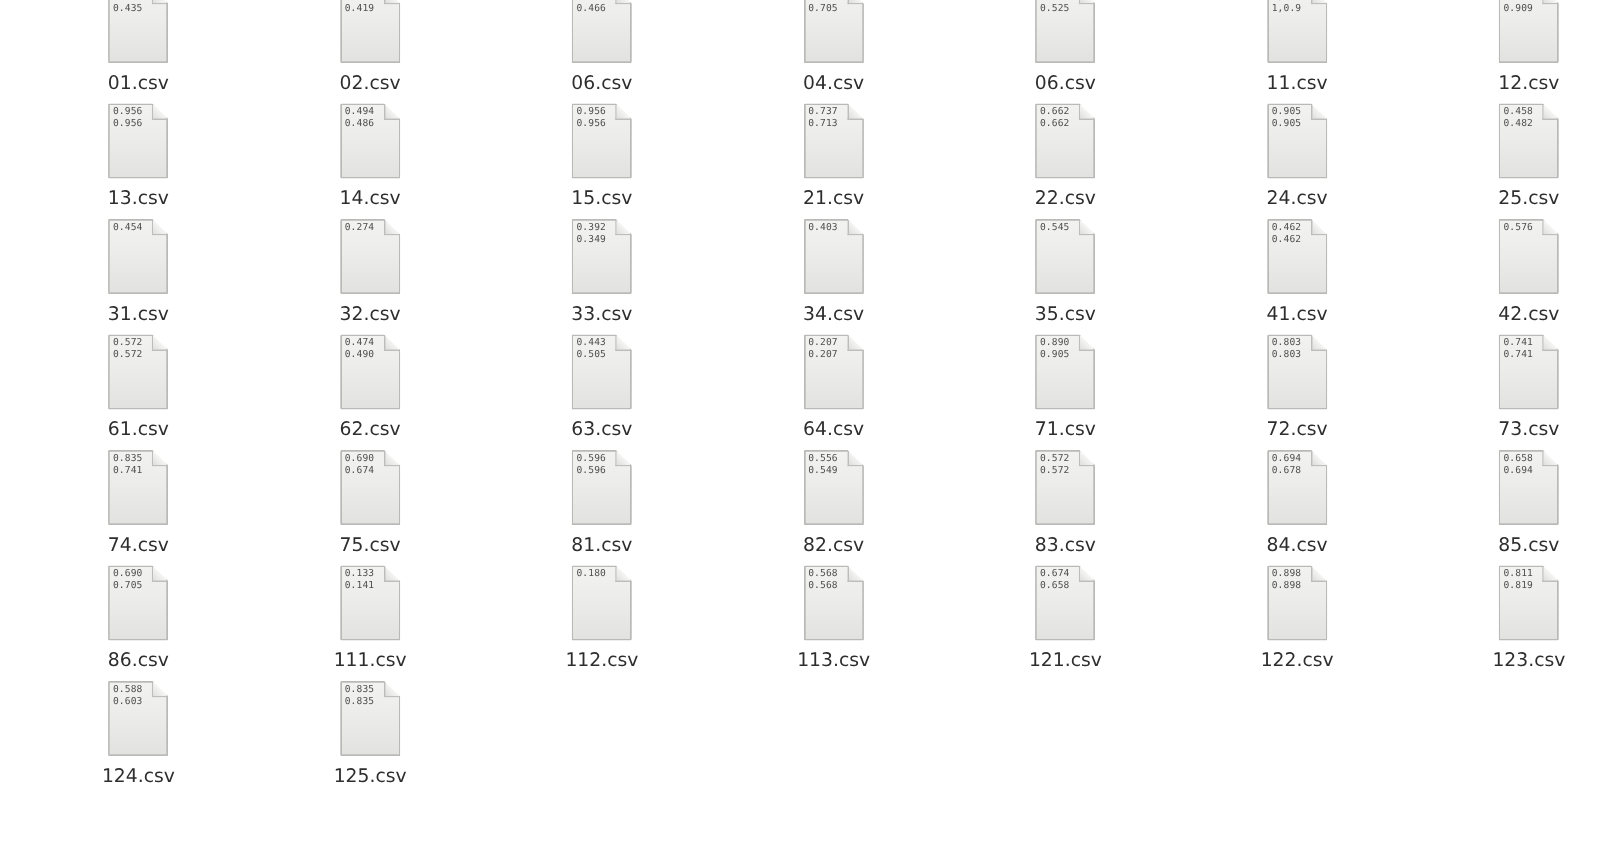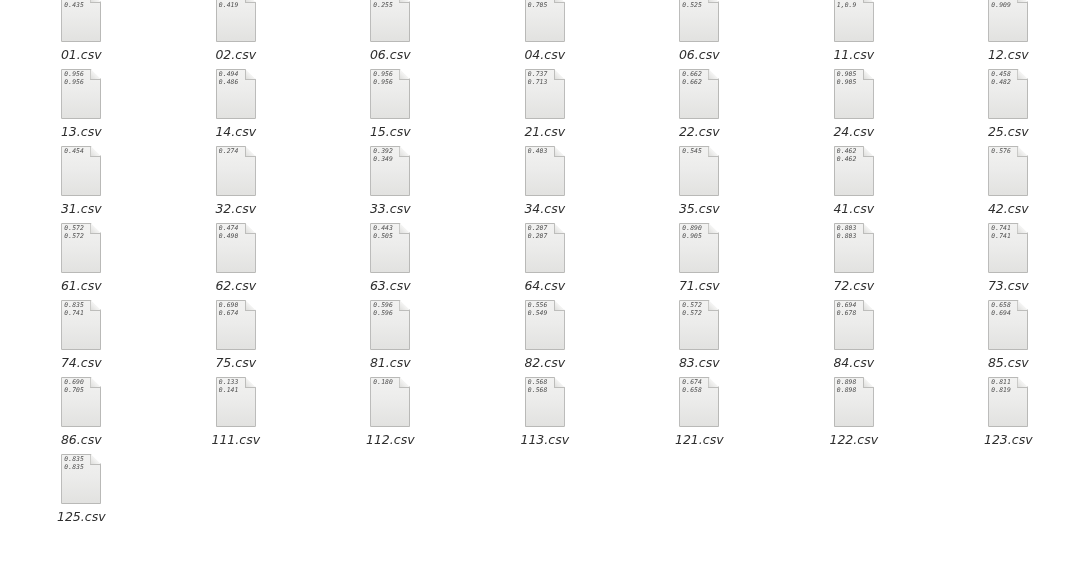--- a/index.html
+++ b/index.html
@@ -21,24 +21,23 @@
     height: 568px;
     box-sizing: border-box;
     padding: 0;
     background: #ffffff;
   }
 
   .icon-grid {
     display: grid;
     grid-template-columns: repeat(7, 154.5px);
     justify-content: start;
-    padding-left: 4px;
+    padding-left: 15px;
     padding-top: 0px;
     row-gap: 0px;
-    font-style: italic;
   }
 
   .file-cell {
     width: 154.5px;
     height: 77px;
     display: flex;
     flex-direction: column;
     align-items: center;
     justify-content: flex-start;
     cursor: default;
@@ -148,21 +147,21 @@
           <div class="thumb-text"><span class="tline">0.427</span><span class="tline">0.419</span></div>
           <div class="page-border"></div>
           <div class="fold"></div>
         </div>
         <div class="file-label">02.csv</div>
       </div>
       <div class="file-cell">
         <div class="doc-icon">
           <div class="shadow"></div>
           <div class="page"></div>
-          <div class="thumb-text"><span class="tline">0.490</span><span class="tline">0.255</span></div>
+          <div class="thumb-text"><span class="tline">0.490</span><span class="tline">0.466</span></div>
           <div class="page-border"></div>
           <div class="fold"></div>
         </div>
         <div class="file-label">06.csv</div>
       </div>
       <div class="file-cell">
         <div class="doc-icon">
           <div class="shadow"></div>
           <div class="page"></div>
           <div class="thumb-text"><span class="tline">0.713</span><span class="tline">0.705</span></div>
@@ -543,20 +542,30 @@
       </div>
       <div class="file-cell">
         <div class="doc-icon">
           <div class="shadow"></div>
           <div class="page"></div>
           <div class="thumb-text"><span class="tline">0.811</span><span class="tline">0.819</span></div>
           <div class="page-border"></div>
           <div class="fold"></div>
         </div>
         <div class="file-label">123.csv</div>
+      </div>
+      <div class="file-cell">
+        <div class="doc-icon">
+          <div class="shadow"></div>
+          <div class="page"></div>
+          <div class="thumb-text"><span class="tline">0.588</span><span class="tline">0.603</span></div>
+          <div class="page-border"></div>
+          <div class="fold"></div>
+        </div>
+        <div class="file-label">124.csv</div>
       </div>
       <div class="file-cell">
         <div class="doc-icon">
           <div class="shadow"></div>
           <div class="page"></div>
           <div class="thumb-text"><span class="tline">0.835</span><span class="tline">0.835</span></div>
           <div class="page-border"></div>
           <div class="fold"></div>
         </div>
         <div class="file-label">125.csv</div>

